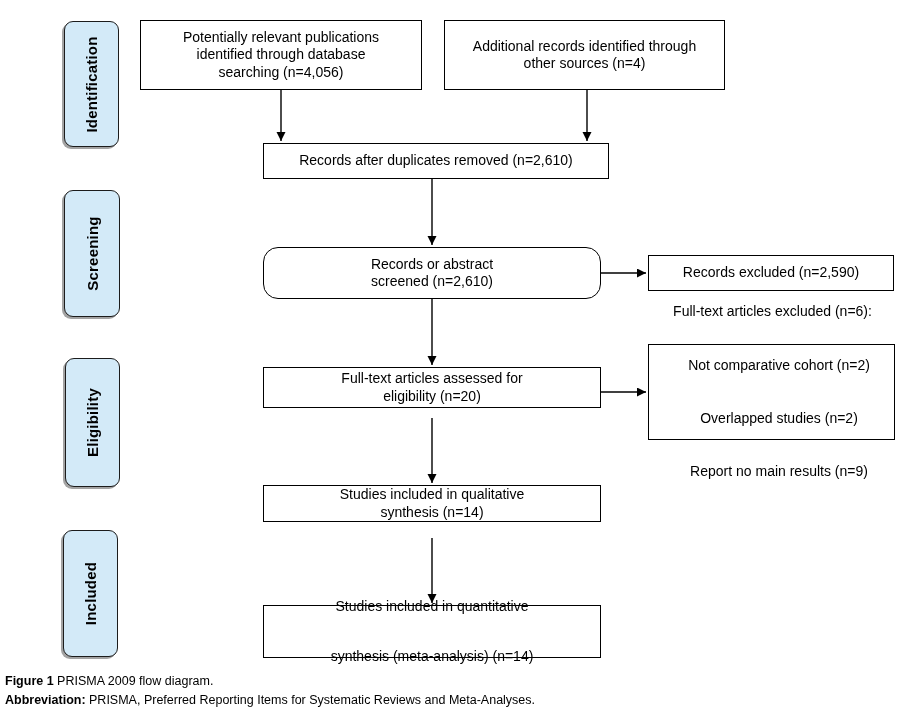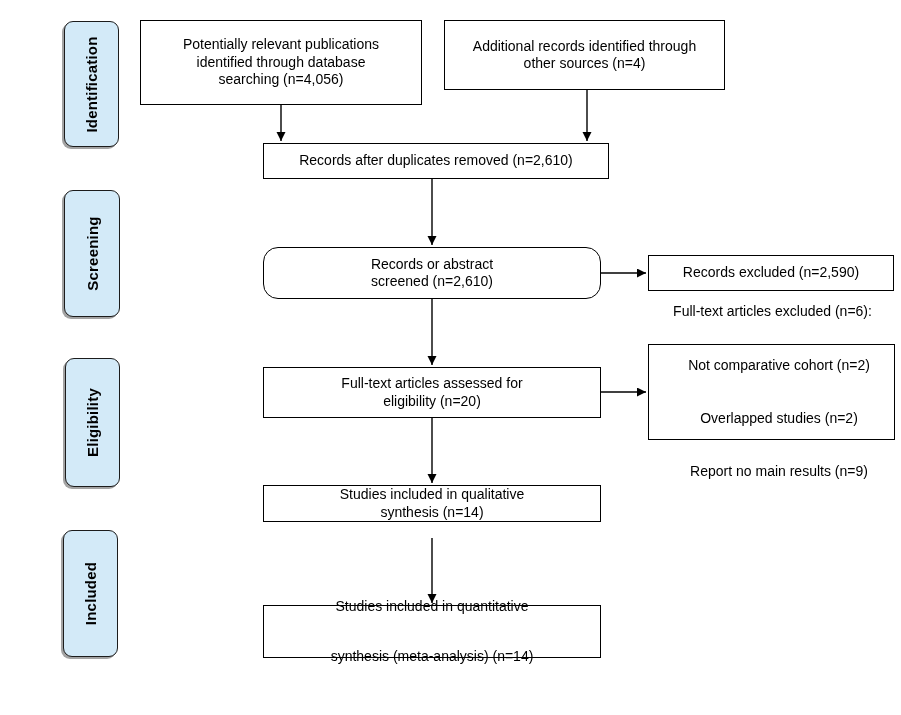--- a/index.html
+++ b/index.html
@@ -11,26 +11,26 @@
   }
   svg.arrows { position:absolute; left:0; top:0; width:901px; height:715px; pointer-events:none; }
   .box {
     position:absolute; background:#fff; border:1.4px solid #000;
     display:flex; flex-direction:column; justify-content:center; align-items:center;
     text-align:center; font-size:14px; line-height:1.24; color:#000;
   }
   .box.left-align { align-items:center; text-align:left; padding:4px 6px 4px 8px; }
   .box.left-align .indent { padding-left:13px;margin-top:36px; }
   
-  .b-database   { left:140px; top:20px;  width:282px; height:85px; }
+  .b-database   { left:140px; top:20px;  width:282px; height:70px; }
   .b-other      { left:444px; top:20px;  width:281px; height:70px; }
   .b-duplicates { left:263px; top:143px; width:346px; height:36px; }
   .b-screened   { left:263px; top:247px; width:338px; height:52px;border-radius:15px; }
   .b-excluded   { left:648px; top:255px; width:246px; height:36px; }
-  .b-fulltext   { left:263px; top:367px; width:338px; height:51px; }
+  .b-fulltext   { left:263px; top:367px; width:338px; height:41px; }
   .b-ftexcluded { left:648px; top:344px; width:247px; height:96px; }
   .b-qual       { left:263px; top:485px; width:338px; height:37px; }
   .b-quant      { left:263px; top:605px; width:338px; height:53px;gap:33px; }
   
   .stage {
     position:absolute; background:var(--stage-fill); border:1.4px solid #1c1c1c;
     border-radius:9px; box-shadow:-2px 2px 0 #a3a3a3;
     display:flex; align-items:center; justify-content:center;
   }
   .stage span {
@@ -120,14 +120,22 @@
   <div class="box b-qual">
     <div>Studies included in qualitative</div>
     <div>synthesis (n=14)</div>
   </div>
 
   <div class="box b-quant">
     <div>Studies included in quantitative</div>
     <div>synthesis (meta-analysis) (n=14)</div>
   </div>
 
+  <div class="caption">
+    <div>
+      <b>Figure 1</b><span> PRISMA 2009 flow diagram.</span>
+    </div>
+    <div>
+      <b>Abbreviation:</b><span> PRISMA, Preferred Reporting Items for Systematic Reviews and Meta-Analyses.</span>
+    </div>
+  </div>
 
 </div>
 
 </body></html>

